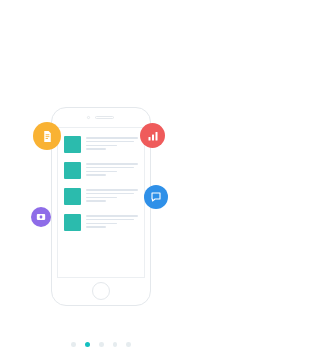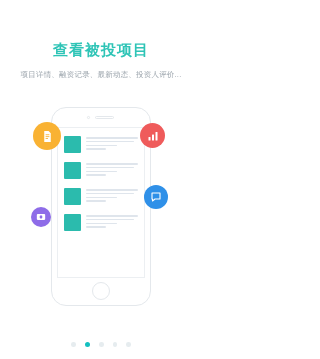--- a/index.html
+++ b/index.html
@@ -195,24 +195,20 @@
     background: #14c0c0;
     width: 5.5px;
     height: 5.5px;
   }
 </style>
 </head>
 <body>
 
 <div class="screen">
 
-  <div class="headline-block">
-    <div class="page-title">查看被投项目</div>
-    <div class="page-subtitle">项目详情、融资记录、最新动态、投资人评价...</div>
-  </div>
 
   <div class="phone-wrap">
     <div class="phone-body"></div>
     <div class="phone-camera"></div>
     <div class="phone-speaker"></div>
 
     <div class="phone-viewport">
       <div class="list" id="project-list">
           <div class="list-item">
             <div class="thumb" style="background: rgb(43, 187, 173);"></div>

